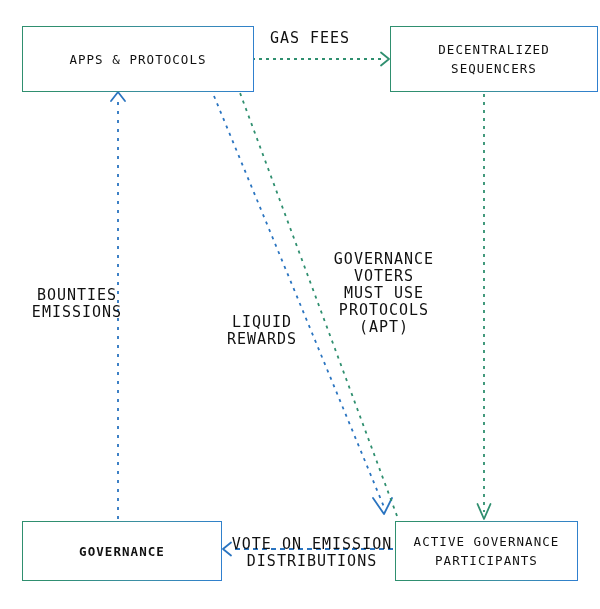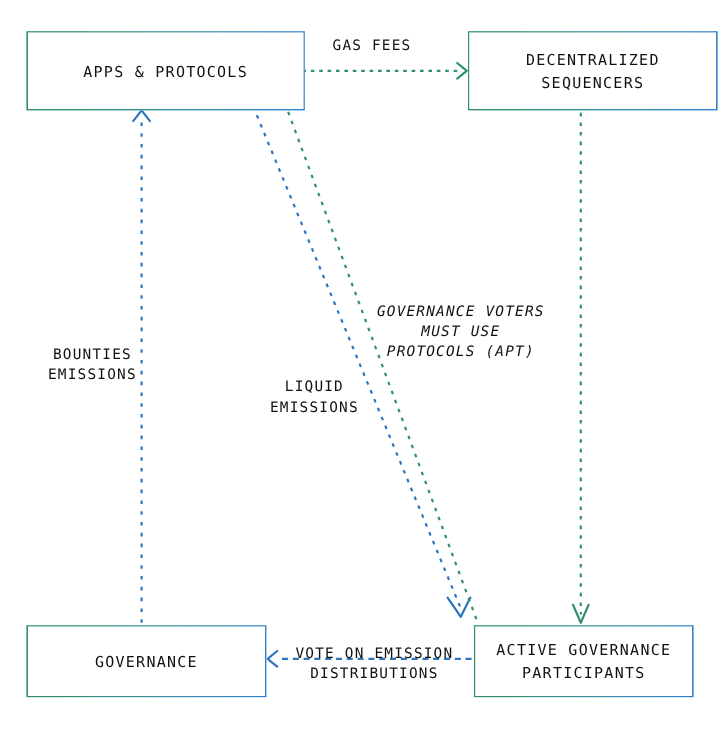--- a/index.html
+++ b/index.html
@@ -54,27 +54,27 @@
   .node-label {
     font-size: 12.5px;
     letter-spacing: 1.05px;
     line-height: 19px;
     white-space: pre-line;
     color: #111111;
   }
 
   #node-apps-protocols      { left: 22px;  top: 26px;  width: 232px; height: 66px; }
   #node-sequencers          { left: 390px; top: 26px;  width: 208px; height: 66px; }
-  #node-governance          { left: 22px;  top: 521px; width: 200px; height: 60px; }
+  #node-governance          { left: 22px;  top: 521px; width: 200px; height: 60px; font-weight: bold; }
   #node-participants        { left: 395px; top: 521px; width: 183px; height: 60px; }
 
   
   .edge-label {
     position: absolute;
-    font-size: 12px;
+    font-size: 15px;
     letter-spacing: 1.0px;
     line-height: 17px;
     white-space: pre-line;
     text-align: center;
     color: #111111;
     z-index: 4;
   }
 
   #label-gas-fees {
     left: 255px; top: 30px; width: 110px;
@@ -85,21 +85,21 @@
   #label-ecosystem-emissions {
     left: 22px; top: 287px; width: 110px;
   }
   #label-vote-emission {
     left: 228px; top: 536px; width: 168px;
   }
   #label-liquid-bounties {
     left: 214px; top: 314px; width: 96px;
   }
   #label-governance-voters {
-    left: 312px; top: 251px; width: 144px; font-style: italic;
+    left: 312px; top: 251px; width: 144px;
   }
 </style>
 </head>
 <body>
 
 <div id="diagram-root">
 
   <svg id="connector-layer" viewBox="0 0 600 609" width="600" height="609" xmlns="http://www.w3.org/2000/svg">
 
     <g>
@@ -154,19 +154,19 @@
   <div class="edge-label" id="label-gas-fees">GAS FEES</div>
 
 
   <div class="edge-label" id="label-vote-emission">VOTE ON EMISSION
 DISTRIBUTIONS</div>
 
   <div class="edge-label" id="label-ecosystem-emissions">BOUNTIES
 EMISSIONS</div>
 
   <div class="edge-label" id="label-liquid-bounties">LIQUID
-EMISSIONS</div>
+REWARDS</div>
 
   <div class="edge-label" id="label-governance-voters">GOVERNANCE VOTERS
 MUST USE
 PROTOCOLS (APT)</div>
 
 </div>
 
 </body></html>

